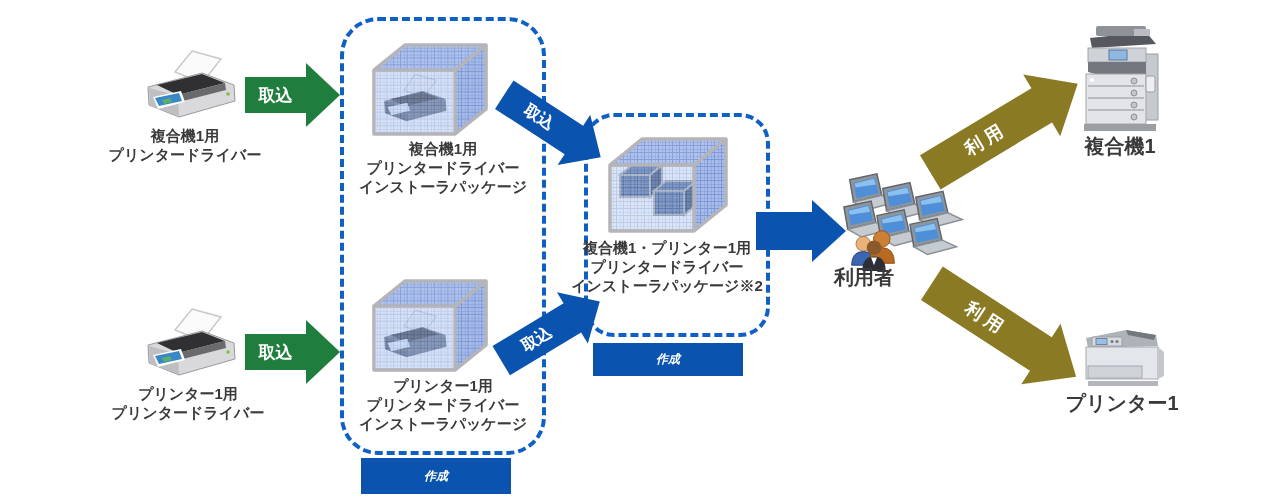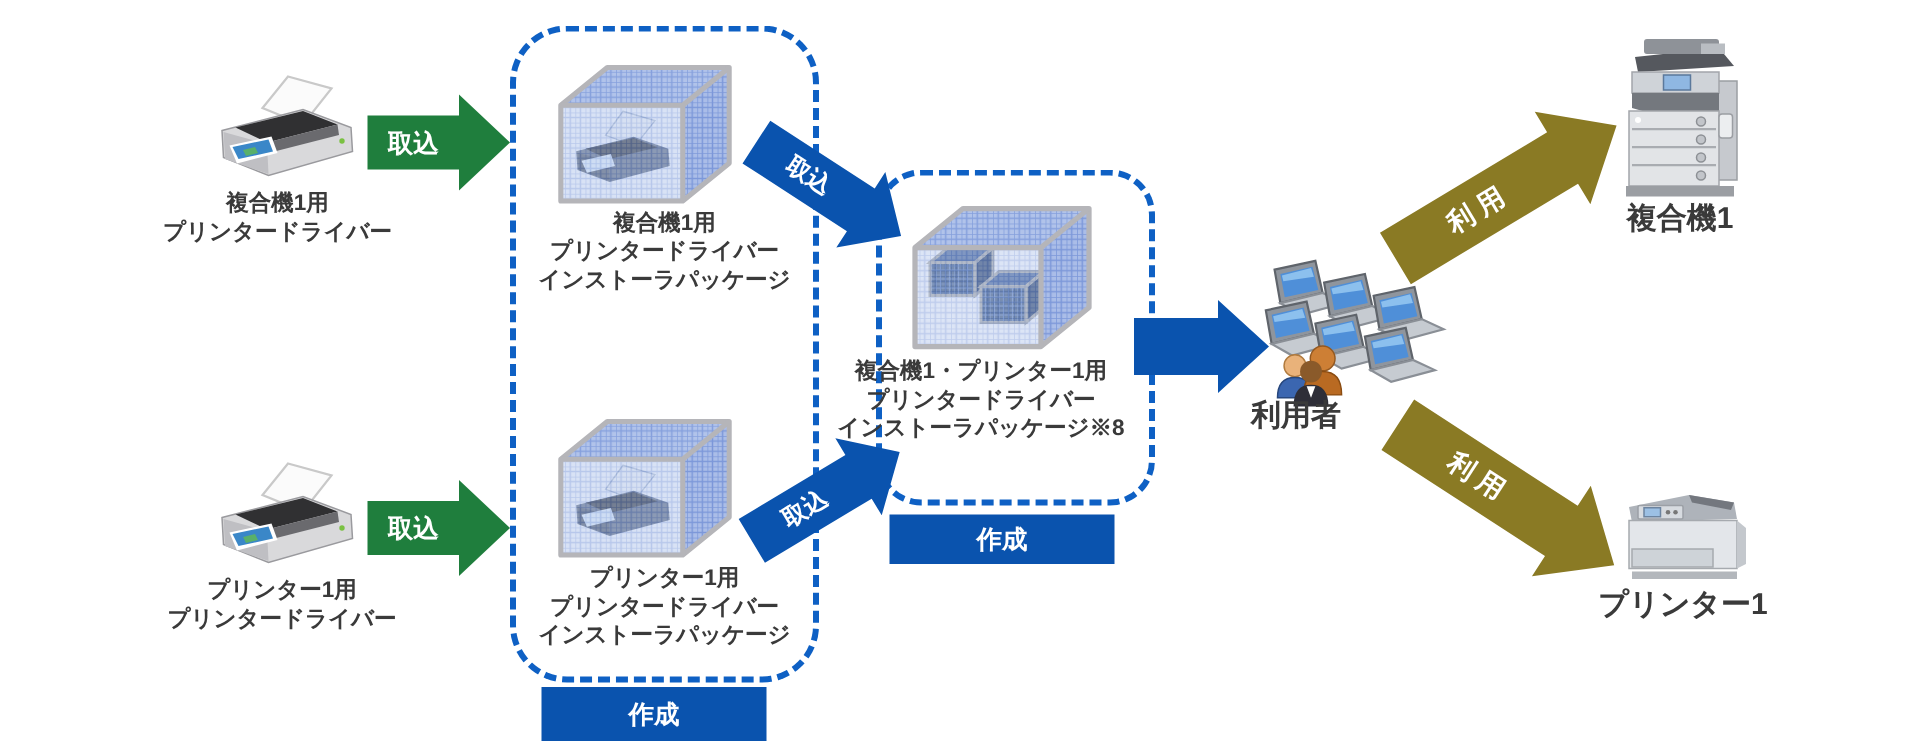--- a/index.html
+++ b/index.html
@@ -9,22 +9,22 @@
   }
   .label{
     position:absolute;text-align:center;font-weight:bold;color:#3a3a3a;
     font-size:15px;line-height:19px;white-space:nowrap;
   }
   .label.big{font-size:20px;}
   .dashed-box{
     position:absolute;border:4px dashed #0e60c4;background:transparent;
   }
   .action-chip{
-    position:absolute;background:#0a53ae;color:#fff;font-weight:bold;font-size:17px;
-    display:flex;align-items:center;justify-content:center;
+    position:absolute;background:#0a53ae;color:#fff;font-weight:bold;font-size:12px;
+    display:flex;align-items:center;justify-content:center;font-style:italic;
   }
   .arrow{position:absolute;}
   .arrow svg{display:block;overflow:visible;}
   .arrow .alabel{
     position:absolute;top:0;left:0;display:flex;align-items:center;justify-content:center;
     color:#fff;font-weight:bold;font-size:17px;white-space:nowrap;
   }
   .arrow.olive .alabel{font-size:18px;letter-spacing:5px;}
   .rot{transform-origin:50% 50%;}
   .icon{position:absolute;}
@@ -193,24 +193,24 @@
       <polygon points="4,30 36,4 120,4 88,30" fill="#7e9bde" opacity="0.35"></polygon>
       <polygon points="88,30 120,4 120,70 88,96" fill="url(#cageGrid)"></polygon>
       <polygon points="88,30 120,4 120,70 88,96" fill="#5d7fd0" opacity="0.3"></polygon>
       <g stroke="#b5b5b9" stroke-width="3.5" fill="none" stroke-linejoin="round">
         <polygon points="4,30 36,4 120,4 120,70 88,96 4,96"></polygon>
         <path d="M4 30H88V96"></path>
           <path d="M88 30L120 4"></path>
       </g>
     </svg>
   </div>
-  <div class="label" style="left:534px;top:238px;width:240px;">
+  <div class="label" style="left:547px;top:238px;width:240px;">
     <div>複合機1・プリンター1用</div>
     <div>プリンタードライバー</div>
-    <div>インストーラパッケージ※8</div>
+    <div>インストーラパッケージ※2</div>
   </div>
 
   <div class="action-chip" style="left:593px;top:343px;width:150px;height:33px;">
     <span>作成</span>
   </div>
 
   <div class="arrow" style="left:756px;top:200px;">
     <svg width="90" height="62" viewBox="0 0 90 62">
         <polygon points="0,12 56,12 56,0 90,31 56,62 56,50 0,50" fill="#0a53ae"></polygon>
       </svg>

